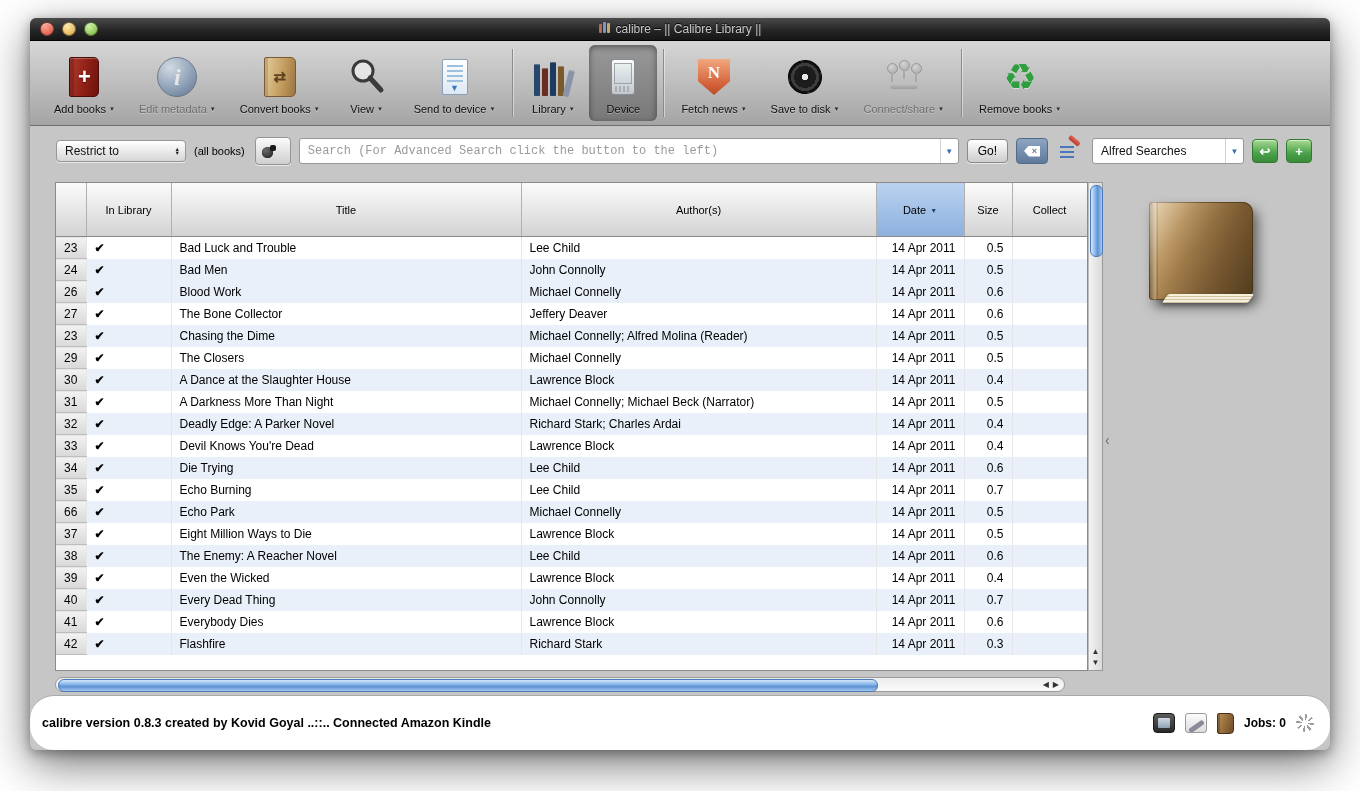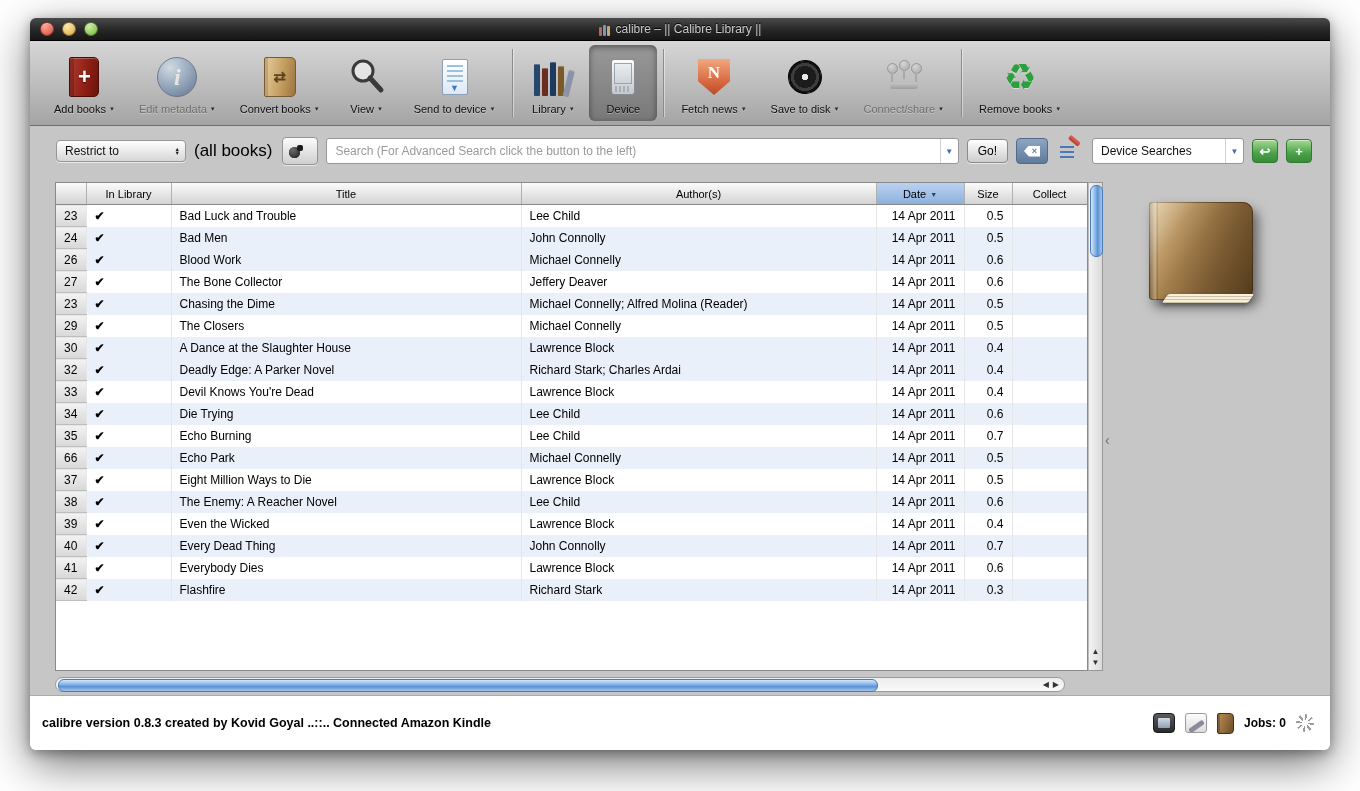--- a/index.html
+++ b/index.html
@@ -23,21 +23,21 @@
     height: 22px; flex: 0 0 22px;
     background: linear-gradient(#4a4a4a, #262626 55%, #161616);
     border-bottom: 1px solid #000;
     display: flex; align-items: center; position: relative;
   }
   .traffic { position: absolute; left: 10px; display: flex; gap: 8px; }
   .light { width: 12px; height: 12px; border-radius: 50%; border: 1px solid rgba(0,0,0,0.45); box-shadow: inset 0 1px 1px rgba(255,255,255,0.5); }
   .light.red    { background: radial-gradient(circle at 35% 30%, #ffa28f, #d94b3c); }
   .light.yellow { background: radial-gradient(circle at 35% 30%, #ffe9a8, #dba63d); }
   .light.green  { background: radial-gradient(circle at 35% 30%, #cdf0a2, #73b53a); }
-  .title-wrap { flex: 1; text-align: center; color: #c9c9c9; font-size: 12px; text-shadow: 0 -1px 0 #000; display:flex; align-items:flex-end; justify-content:center; gap:6px;}
+  .title-wrap { flex: 1; text-align: center; color: #c9c9c9; font-size: 12px; text-shadow: 0 -1px 0 #000; display:flex; align-items:flex-start; justify-content:center; gap:6px;}
   .title-books { display: inline-flex; gap: 1px; align-items: flex-end; }
   .title-books b { display: block; width: 3px; border-radius: 1px; }
   .title-books b:nth-child(1) { height: 9px;  background: #b5695a; }
   .title-books b:nth-child(2) { height: 11px; background: #7d97bc; }
   .title-books b:nth-child(3) { height: 10px; background: #c2aa74; }
   
   .toolbar {
     height: 84px; flex: 0 0 84px;
     background: linear-gradient(#d6d6d6, #b9b9b9 60%, #a4a4a4);
     border-bottom: 1px solid #6e6e6e;
@@ -85,50 +85,50 @@
   .recycle { font-size:37px; line-height:1; color:#2f9e3f; text-shadow:0 1px 0 rgba(255,255,255,0.45); }
   
   .search-row {
     height: 50px; flex: 0 0 50px;
     background: #c6c6c6;
     display: flex; align-items: center; gap: 8px;
     padding: 0 18px 0 26px;
   }
   .mac-popup { width: 130px; height: 22px; background: linear-gradient(#ffffff,#d6d6d6); border:1px solid #979797; border-radius:4px; display:flex; align-items:center; padding:0 5px 0 8px; font-size:12px; color:#111; box-sizing:border-box; box-shadow:0 1px 0 rgba(255,255,255,0.6);}
   .ud { margin-left:auto; display:flex; flex-direction:column; align-items:center; font-size:5.5px; line-height:4.5px; color:#222; }
-  .scope-label { font-size: 17px; color: #000; margin-right: 2px; }
+  .scope-label { font-size: 11px; color: #000; margin-right: 2px; }
   .sm-btn { height: 26px; border:1px solid #949494; border-radius:4px; background:linear-gradient(#fbfbfb,#cfcfcf); display:flex; align-items:center; justify-content:center; box-shadow:0 1px 0 rgba(255,255,255,0.6);}
   .adv-btn { width: 34px; }
   .binoc { position:relative; width:22px; height:13px; }
   .binoc i { position:absolute; top:2px; width:11px; height:11px; border-radius:50%; background:radial-gradient(circle at 35% 30%, #6d6d6d, #191919); }
   .binoc i:first-child { left:0; } .binoc i:last-child { right:0; }
   .binoc u { position:absolute; left:8px; top:0; width:6px; height:6px; background:#1a1a1a; border-radius:2px; }
   .search-box { flex:1; height:24px; background:#fff; border:1px solid #979797; border-radius:3px; display:flex; align-items:center; overflow:hidden; }
-  .search-box input { flex:1; border:none; outline:none; background:transparent; font-size:12px; padding:0 8px; font-family:Liberation Sans, sans-serif; color:#222; }
+  .search-box input { flex:1; border:none; outline:none; background:transparent; font-size:12px; padding:0 8px; font-family:Liberation Mono, monospace; color:#222; }
   .search-box input::placeholder { color:#9a9a9a; }
   .combo-arrow { width:17px; align-self:stretch; display:flex; align-items:center; justify-content:center; border-left:1px solid #d2d2d2; color:#3a6ab8; font-size:8px; }
   .go-btn { height:22px; padding:0 10px; border:1px solid #8a8a8a; border-radius:4px; background:linear-gradient(#ffffff,#cdcdcd); font-size:12px; color:#000; display:flex; align-items:center; box-shadow:0 1px 0 rgba(255,255,255,0.6);}
   .clear-btn { width:30px; height:24px; border-radius:4px; border:1px solid #51698a; background:linear-gradient(#8ea5c2,#5f7a9c); display:flex; align-items:center; justify-content:center; }
   .bs-shape { width:16px; height:11px; background:#fff; clip-path:polygon(30% 0,100% 0,100% 100%,30% 100%,0 50%); position:relative; }
   .bs-shape span { position:absolute; left:5px; top:0; width:11px; height:11px; color:#5f7a9c; font-size:9px; font-weight:bold; line-height:11px; text-align:center; }
   .hl-btn { width:28px; height:24px; background:transparent; border:none; display:flex; align-items:center; justify-content:center; }
   .hl { position:relative; width:20px; height:16px; }
   .hl::before { content:''; position:absolute; left:0; top:3px; width:14px; height:12px; background:repeating-linear-gradient(180deg,#4a78b8 0 2px, transparent 2px 5px); }
   .hl::after { content:''; position:absolute; right:-1px; top:0; width:13px; height:5px; background:linear-gradient(#e06a5a,#b83a2a); border-radius:2px; transform:rotate(40deg); transform-origin:right top; }
   .saved-combo { width:150px; height:24px; background:#fff; border:1px solid #979797; border-radius:3px; display:flex; align-items:center; overflow:hidden; font-size:12px; color:#111; }
   .saved-combo .txt { flex:1; padding:0 8px; white-space:nowrap; }
   .gbtn { width:24px; height:22px; border-radius:4px; border:1px solid #2e7a2e; background:linear-gradient(#a9d995,#4aa24a 60%,#3a8a3a); box-shadow:inset 0 1px 0 rgba(255,255,255,0.5); color:#fff; font-weight:bold; display:flex; align-items:center; justify-content:center; font-size:13px; }
   
   .content { flex: 1; display: flex; background: #c6c6c6; position: relative; }
   .table-zone { margin: 6px 0 0 25px; display: flex; flex-direction: column; }
   .grid-wrap { display: flex; height: 489px; }
   .grid { width: 1031px; border: 1px solid #8a8a8a; background: #fff; overflow: hidden; box-sizing: content-box; }
   table.books { border-collapse: collapse; table-layout: fixed; width: 1031px; }
   table.books th {
-    height: 21px; padding: 0 2px; font-size: 11px; font-weight: normal; color: #000;
+    height: 21px; padding: 16px 2px; font-size: 11px; font-weight: normal; color: #000;
     background: linear-gradient(#fbfbfb,#d3d3d3); border-right: 1px solid #b0b0b0; border-bottom: 1px solid #8a8a8a;
     text-align: center; white-space: nowrap; overflow: hidden;
   }
   table.books th.h-date { background: linear-gradient(#bad2f0,#8db0de); }
   .sort-arrow { font-size: 7px; color: #24446e; margin-left: 4px; vertical-align: 1px; }
   table.books td { height: 21px; padding: 0 8px; font-size: 12px; color: #000; white-space: nowrap; overflow: hidden; border-right: 1px solid #e6e6e6; }
   td.c-num { background: linear-gradient(#f2f2f2,#d8d8d8); border-right: 1px solid #a8a8a8; border-bottom: 1px solid #bdbdbd; text-align: center; font-size: 11px; color: #222; padding: 0 2px; }
   tr.alt td:not(.c-num) { background: #e9f0fa; }
   tr:not(.alt) td:not(.c-num) { background: #ffffff; }
   td.c-lib { color: #2fa02f; font-weight: bold; padding-left: 12px; }
@@ -144,21 +144,21 @@
   .harrows { position: absolute; right: 5px; top: 0; bottom: 0; display: flex; align-items: center; gap: 4px; font-size: 8px; color: #333; }
   
   .right-panel { flex: 1; position: relative; }
   .split-handle { position: absolute; left: 2px; top: 256px; color: #6e6e6e; font-size: 14px; }
   .cover { position: absolute; left: 46px; top: 26px; width: 104px; height: 98px; }
   .cover .body { position: absolute; inset: 0; border-radius: 4px 10px 10px 4px; background: linear-gradient(115deg,#d9b77f 0%,#b08a54 30%,#7a5a32 65%,#4f3a1c 100%); box-shadow: 5px 7px 12px rgba(0,0,0,0.5), inset 0 0 0 1px rgba(60,40,10,0.6); }
   .cover .body::before { content:''; position:absolute; left:0; top:0; bottom:0; width:9px; background:linear-gradient(90deg, rgba(0,0,0,0.35), rgba(255,255,255,0.18) 70%, rgba(0,0,0,0.25)); border-radius:4px 0 0 4px; }
   .cover .body::after { content:''; position:absolute; inset:0; border-radius:inherit; background:linear-gradient(125deg, rgba(255,255,255,0.45) 0%, rgba(255,255,255,0.08) 28%, transparent 45%); }
   .cover .pages { position: absolute; right: 2px; bottom: -3px; width: 86px; height: 9px; transform: skewX(-35deg); border-radius: 2px; background: repeating-linear-gradient(180deg,#f6efdc 0 2px,#cfc3a4 2px 3px); box-shadow: 0 2px 4px rgba(0,0,0,0.35); }
   
-  .statusbar { height: 54px; flex: 0 0 54px; background: #ffffff; border-top: 1px solid #aaa; display: flex; align-items: center; padding: 0 16px 0 12px; gap: 10px; }
+  .statusbar { height: 54px; flex: 0 0 54px; background: #ffffff; border-top: 1px solid #aaa; display: flex; align-items: center; padding: 0 16px 0 12px; gap: 10px; border-radius: 24px; }
   .status-msg { flex: 1; font-size: 12.5px; font-weight: bold; color: #000; }
   .sb-icon1 { width: 20px; height: 18px; border-radius: 4px; border: 1px solid #1a1a1a; background: linear-gradient(#5c5c5c,#2a2a2a); position: relative; }
   .sb-icon1::after { content:''; position:absolute; inset:4px; border-radius:1px; background:linear-gradient(#d2dae4,#8fa2b4); }
   .sb-icon2 { width: 20px; height: 18px; border-radius: 3px; border: 1px solid #9a9a9a; background: linear-gradient(#fcfcfc,#dcdcdc); position: relative; overflow: hidden; }
   .sb-icon2::after { content:''; position:absolute; left:2px; top:10px; width:17px; height:5px; border-radius:2px; background:#8a8a9a; transform:rotate(-35deg); }
   .sb-book { width: 15px; height: 19px; border-radius: 2px 4px 4px 2px; border: 1px solid #4a3014; background: linear-gradient(110deg,#bb8e55,#6e4c26); box-shadow: inset 2px 0 0 rgba(0,0,0,0.25); }
   .jobs { font-weight: bold; font-size: 12px; color: #000; white-space: nowrap; }
   .spinner { width: 18px; height: 18px; border-radius: 50%; background: radial-gradient(circle at 50% 50%, #ffffff 0 3px, rgba(255,255,255,0) 3.5px), repeating-conic-gradient(#9a9a9a 0deg 16deg, rgba(255,255,255,0) 16deg 45deg); }
 </style>
 </head>
@@ -358,21 +358,21 @@
       </div>
     <div class="clear-btn">
       <span class="bs-shape">
           <span>×</span>
         </span>
     </div>
     <div class="hl-btn">
       <span class="hl"></span>
     </div>
     <div class="saved-combo">
-      <span class="txt">Device Searches</span>
+      <span class="txt">Alfred Searches</span>
       <span class="combo-arrow">▼</span>
     </div>
     <div class="gbtn">
         <span>↩</span>
       </div>
     <div class="gbtn">
         <span>+</span>
       </div>
   </div>
 
@@ -458,20 +458,29 @@
                 </tr>
                 <tr class="alt">
                   <td class="c-num">30</td>
                   <td class="c-lib">✔</td>
                   <td class="c-title">A Dance at the Slaughter House</td>
                   <td class="c-auth">Lawrence Block</td>
                   <td class="c-date">14 Apr 2011</td>
                   <td class="c-size">0.4</td>
                   <td class="c-coll"></td>
                 </tr>
+                <tr>
+                  <td class="c-num">31</td>
+                  <td class="c-lib">✔</td>
+                  <td class="c-title">A Darkness More Than Night</td>
+                  <td class="c-auth">Michael Connelly; Michael Beck (Narrator)</td>
+                  <td class="c-date">14 Apr 2011</td>
+                  <td class="c-size">0.5</td>
+                  <td class="c-coll"></td>
+                </tr>
                 <tr class="alt">
                   <td class="c-num">32</td>
                   <td class="c-lib">✔</td>
                   <td class="c-title">Deadly Edge: A Parker Novel</td>
                   <td class="c-auth">Richard Stark; Charles Ardai</td>
                   <td class="c-date">14 Apr 2011</td>
                   <td class="c-size">0.4</td>
                   <td class="c-coll"></td>
                 </tr>
                 <tr>

